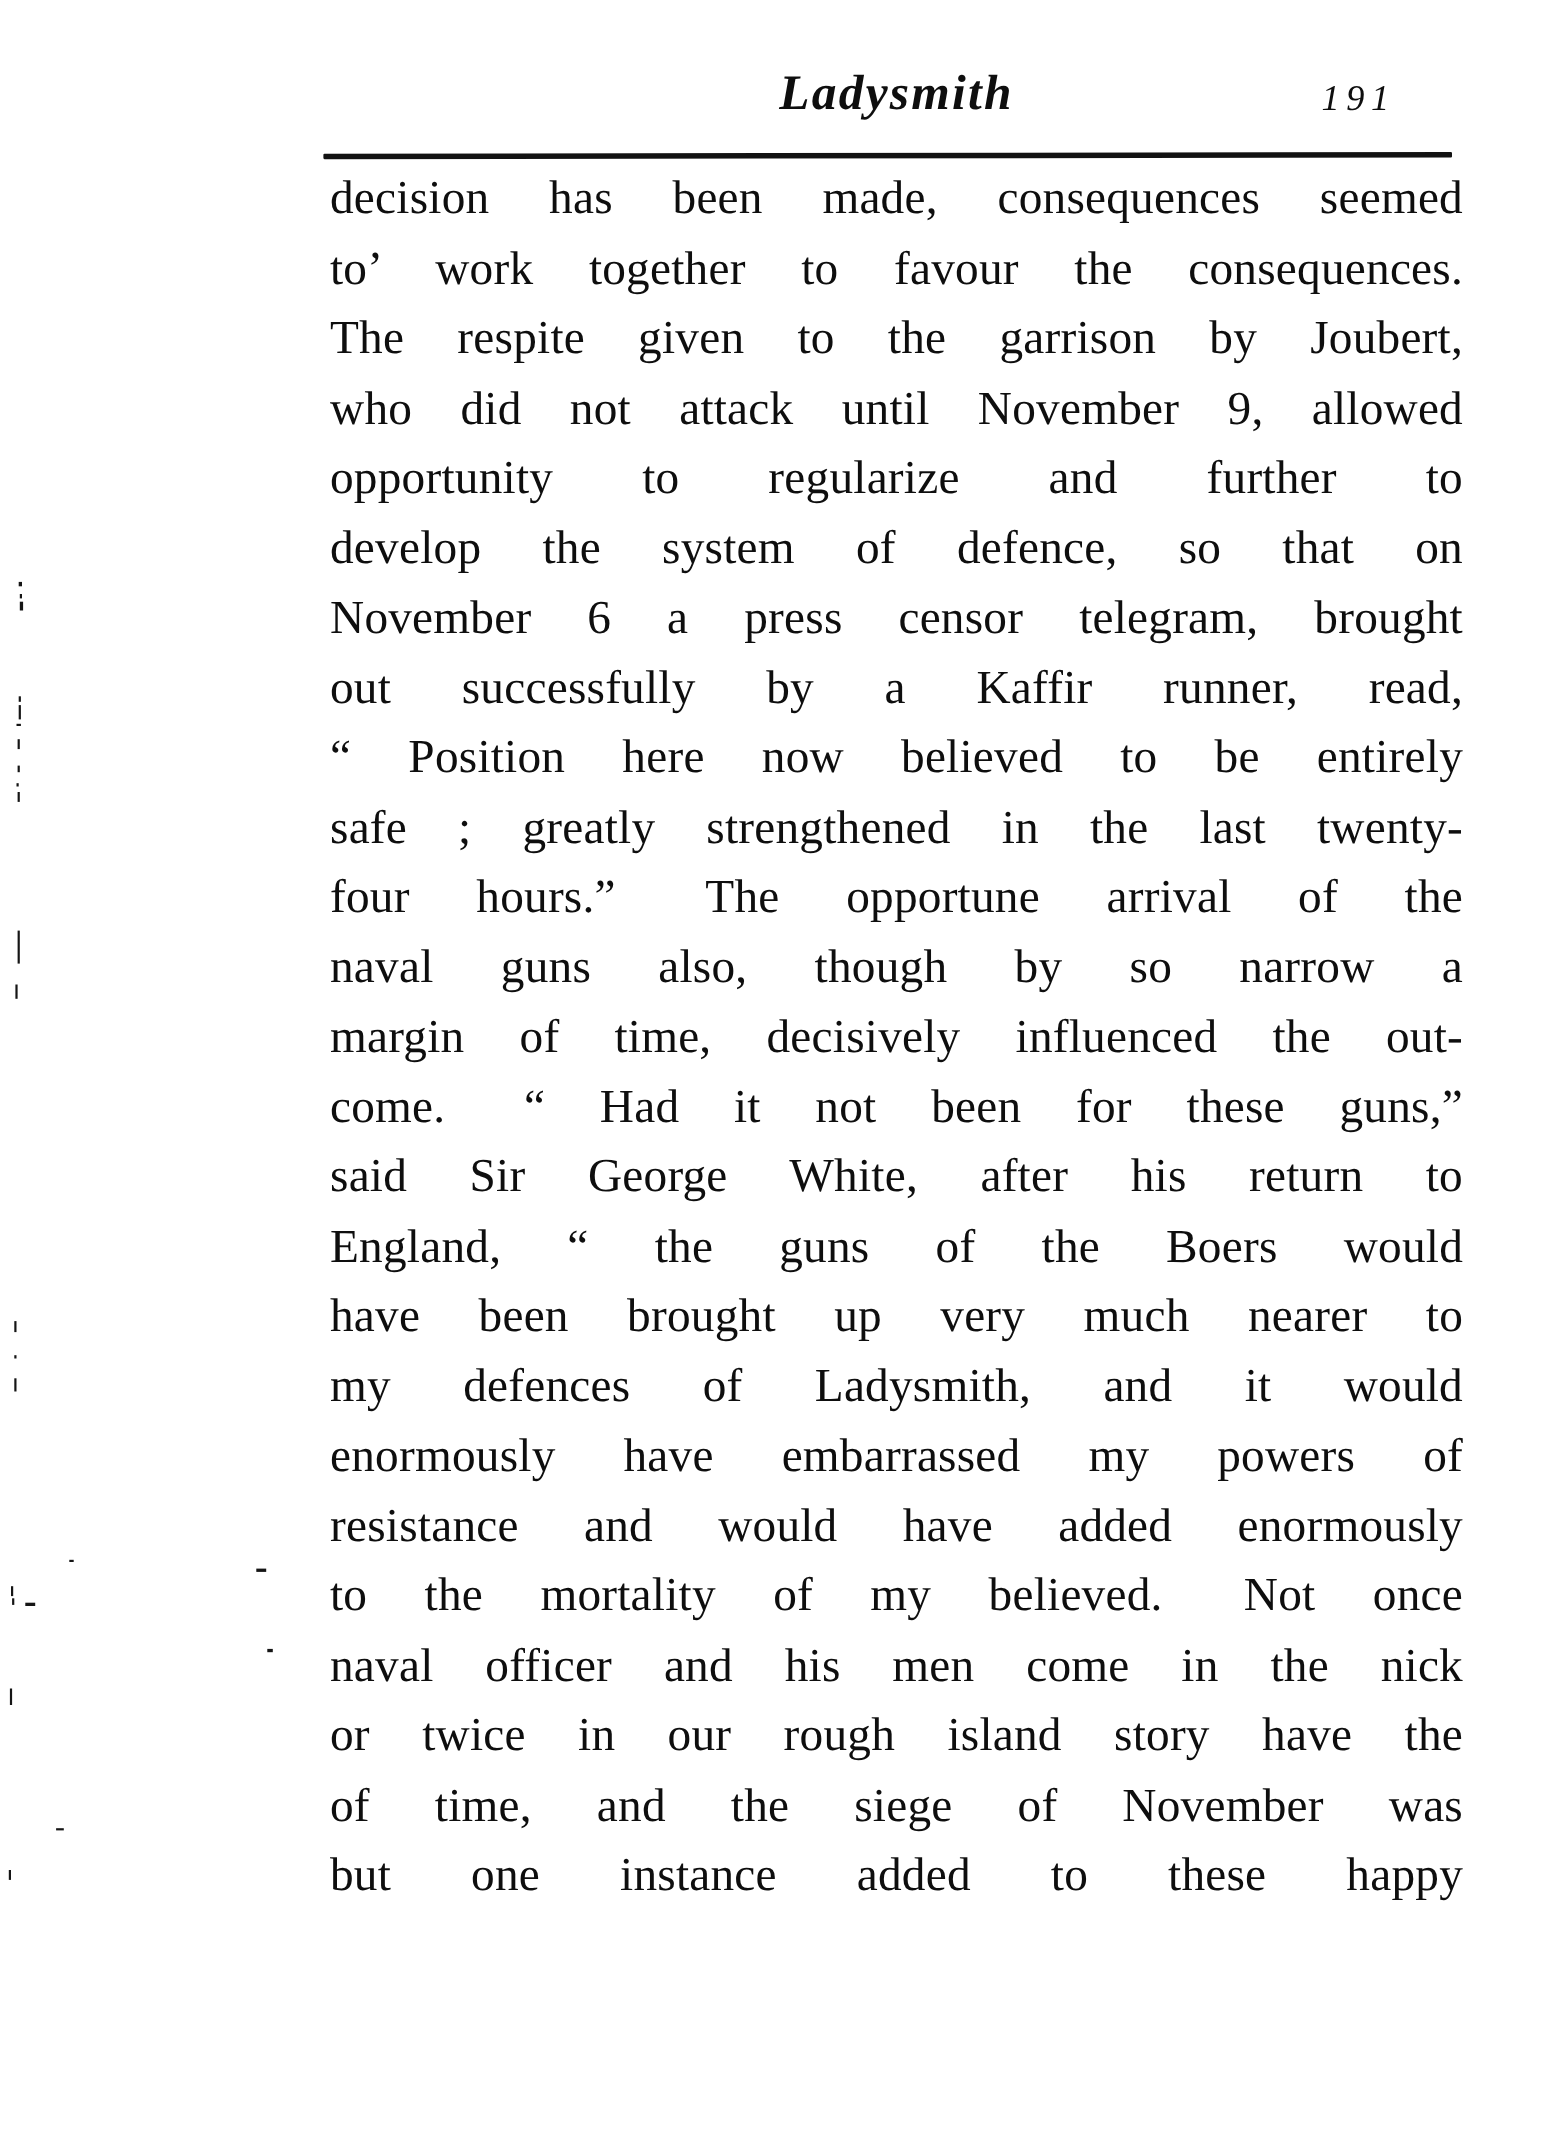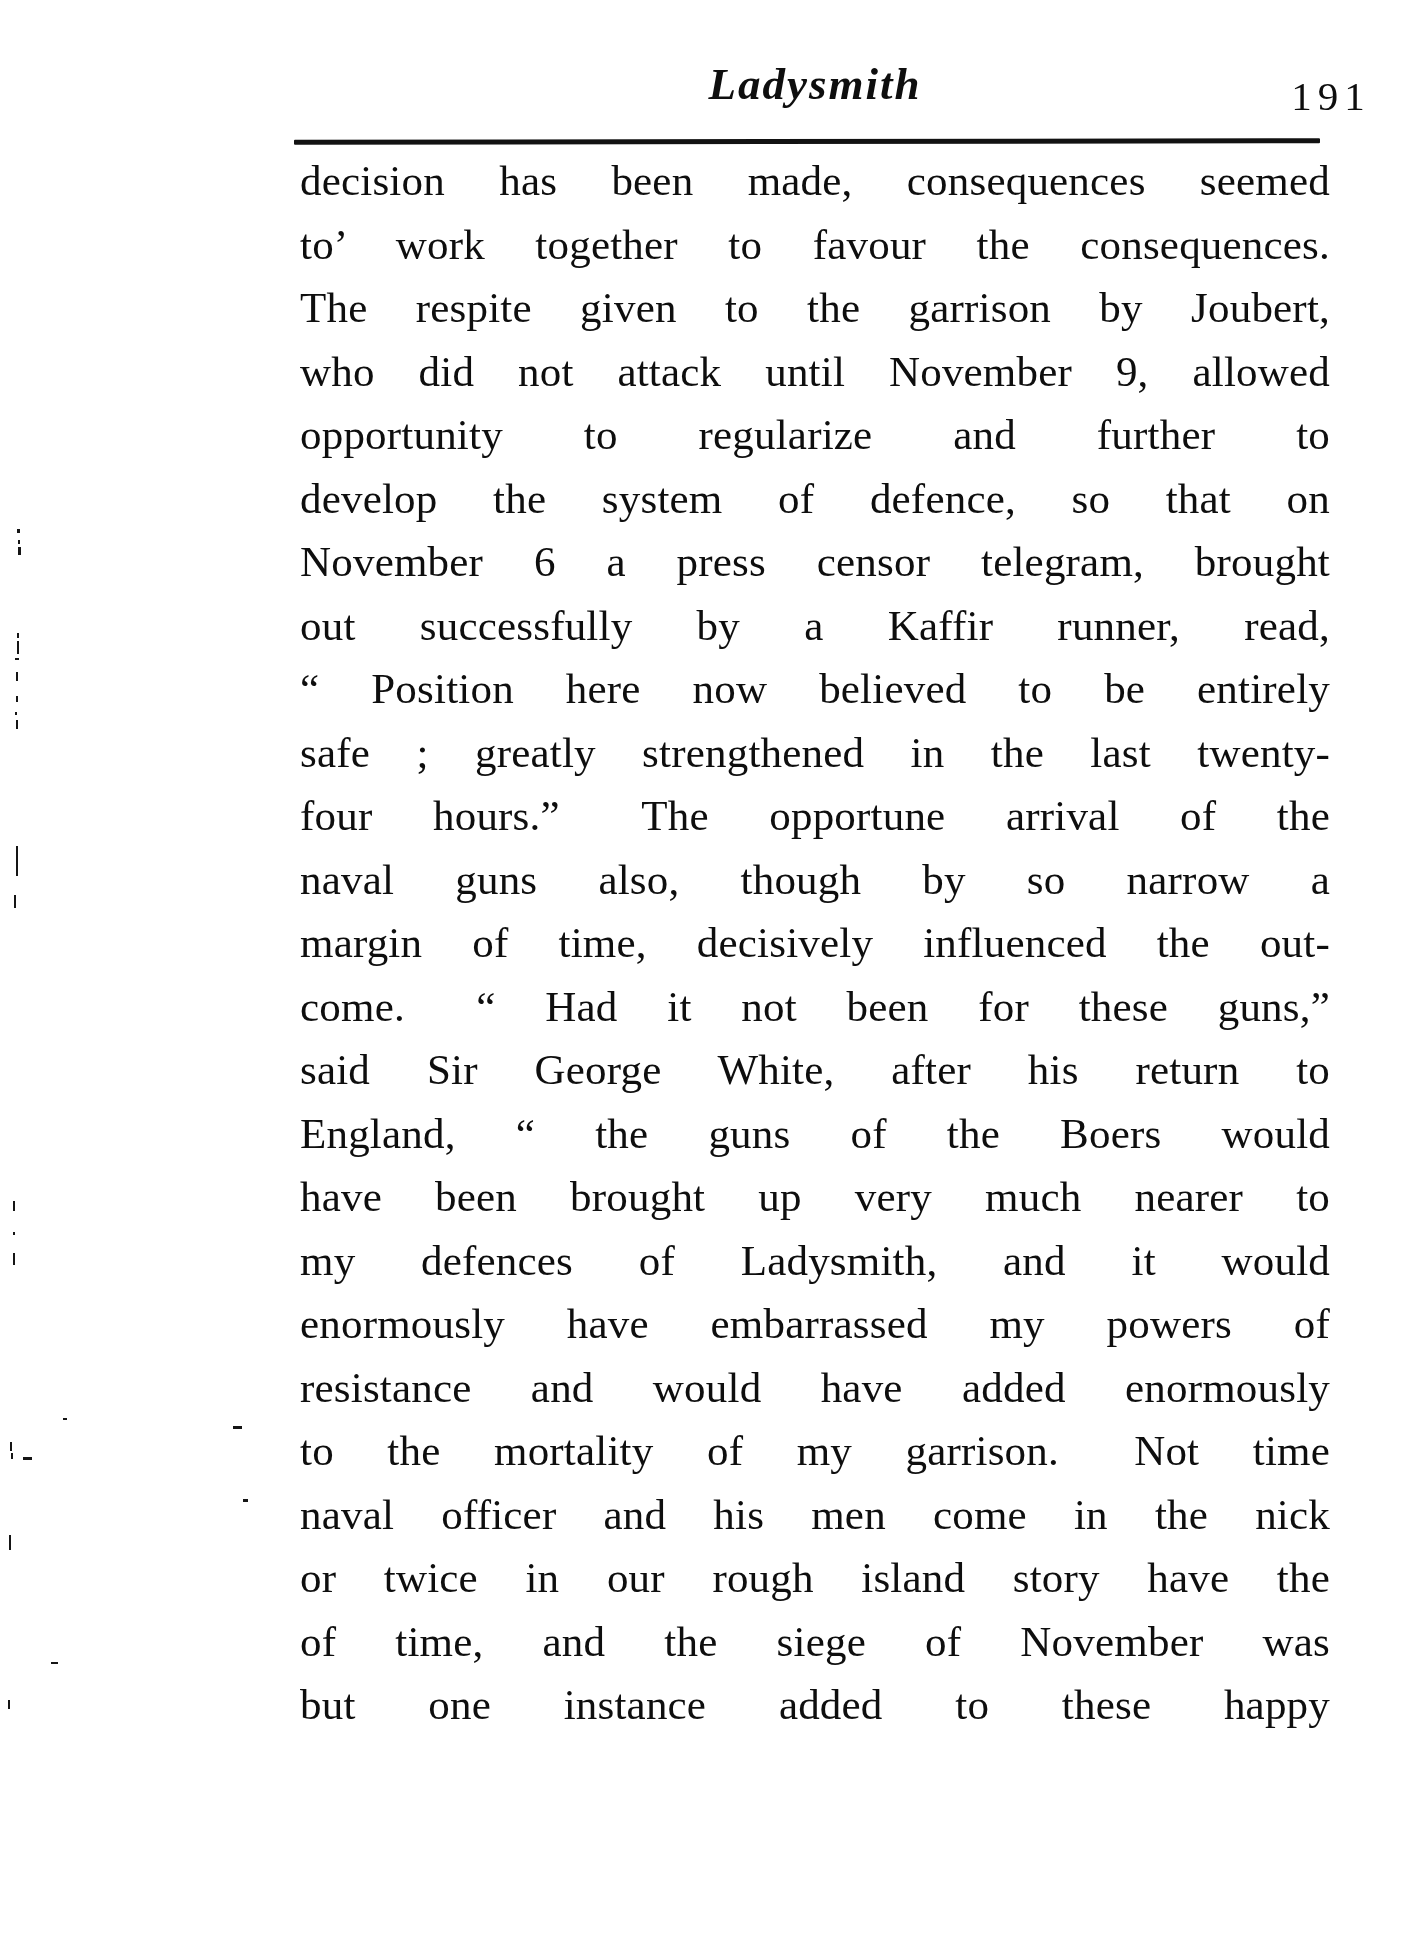--- a/index.html
+++ b/index.html
@@ -24,28 +24,29 @@
     width: 1030px;
     text-align: center;
     font-style: italic;
     font-weight: 600;
     font-size: 45px;
     letter-spacing: 2px;
     white-space: nowrap;
   }
   .page-number {
     position: absolute;
-    left: 1285px;
+    left: 1189px;
     top: 72px;
     width: 92px;
     text-align: center;
-    font-size: 41px;
+    font-size: 33px;
     letter-spacing: 6px;
     font-variant-numeric: oldstyle-nums;
     white-space: nowrap;
+    font-style: italic;
   }
   .rule {
     position: absolute;
     left: 294px;
     top: 139px;
     width: 1026px;
     height: 5px;
     background: #121212;
     transform: rotate(-0.08deg);
     border-radius: 1px;
@@ -123,21 +124,21 @@
     <div class="line">four hours.”  The opportune arrival of the</div>
     <div class="line">naval guns also, though by so narrow a</div>
     <div class="line">margin of time, decisively influenced the out-</div>
     <div class="line">come.  “ Had it not been for these guns,”</div>
     <div class="line">said Sir George White, after his return to</div>
     <div class="line">England, “ the guns of the Boers would</div>
     <div class="line">have been brought up very much nearer to</div>
     <div class="line">my defences of Ladysmith, and it would</div>
     <div class="line">enormously have embarrassed my powers of</div>
     <div class="line">resistance and would have added enormously</div>
-    <div class="line">to the mortality of my garrison.  Not time</div>
+    <div class="line">to the mortality of my believed.  Not once</div>
     <div class="line">naval officer and his men come in the nick</div>
     <div class="line">or twice in our rough island story have the</div>
     <div class="line">of time, and the siege of November was</div>
     <div class="line">but one instance added to these happy</div>
     <div class="line">advents.”</div>
   </div>
 
   <div class="artifact a1"></div>
   <div class="artifact a2"></div>
   <div class="artifact a3"></div>

